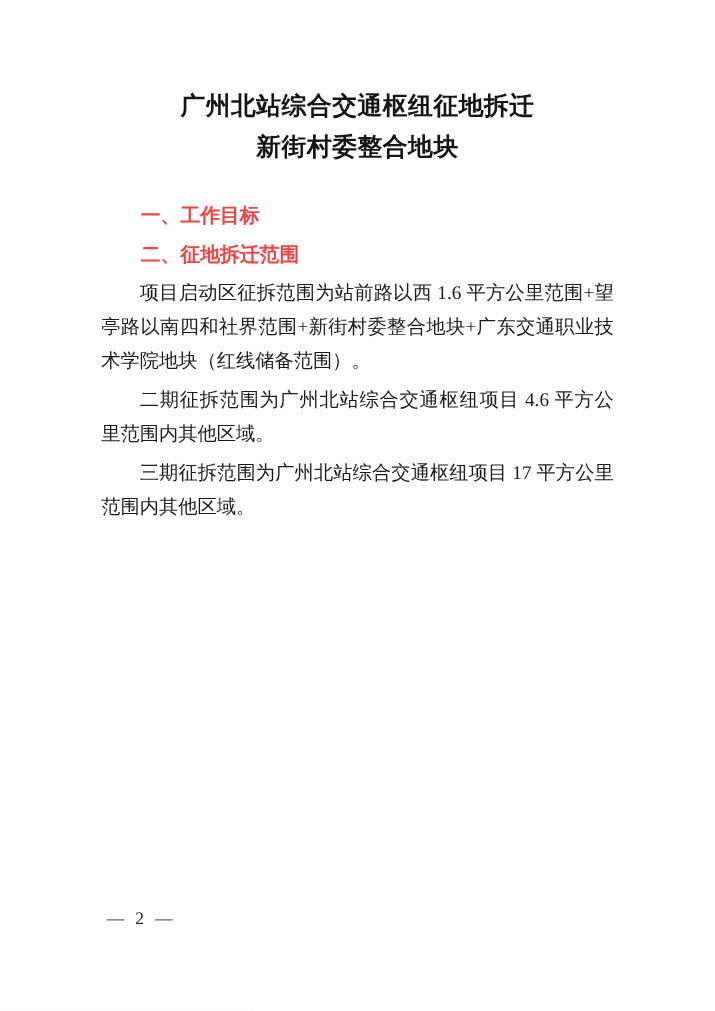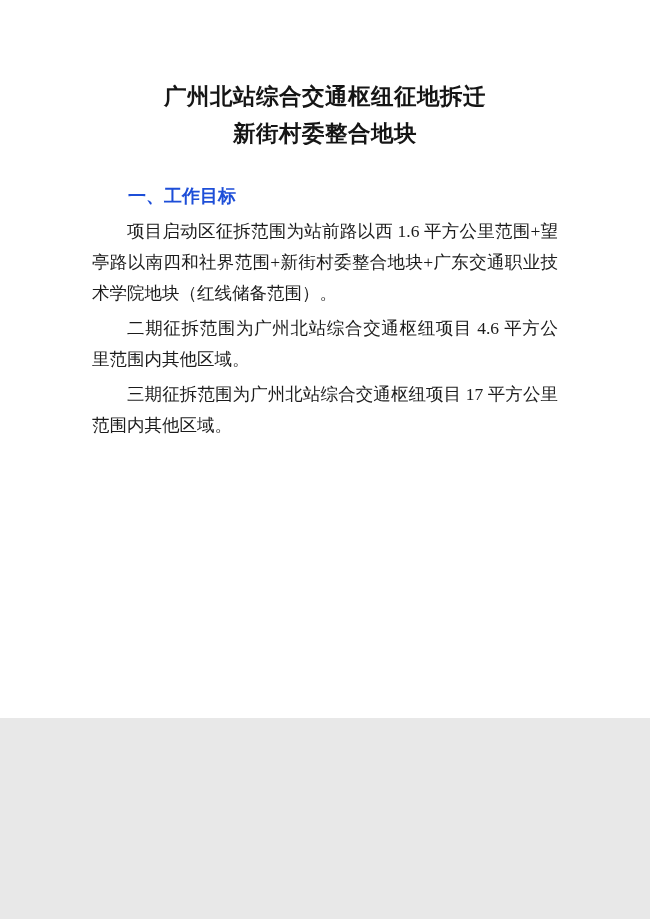--- a/index.html
+++ b/index.html
@@ -3,21 +3,21 @@
 <meta charset="utf-8">
 <style>
   html, body {
     margin: 0;
     padding: 0;
     background: #e8e8e8;
   }
   .page {
     position: relative;
     width: 650px;
-    height: 718px;
+    height: 919px;
     margin: 0 auto;
     background: #ffffff;
     color: #1b1b1b;
     font-family: "Liberation Serif", "DejaVu Serif", serif;
     overflow: hidden;
     box-sizing: border-box;
     padding-left: 36px;
   }
   .doc {
     position: absolute;
@@ -46,21 +46,21 @@
   .body-text p:first-child {
     margin-top: 0;
   }
   .section-heading {
     margin: 5px 0 0 0;
     text-indent: 2em;
     font-family: "Liberation Sans", "DejaVu Sans", sans-serif;
     font-weight: bold;
     font-size: 18px;
     line-height: 31px;
-    color: #1d4ed8;
+    color: #ef4444;
   }
   .page-number {
     position: absolute;
     left: 97px;
     top: 827px;
     font-size: 16px;
     letter-spacing: 3px;
     color: #2a2a2a;
   }
 </style>
@@ -68,19 +68,20 @@
 <body>
 
 <div class="page">
   <div class="doc">
     <div class="title">
       <div>广州北站综合交通枢纽征地拆迁</div>
       <div>新街村委整合地块</div>
     </div>
     <div class="body-text">
       <p class="section-heading">一、工作目标</p>
+      <p class="section-heading">二、征地拆迁范围</p>
       <p>项目启动区征拆范围为站前路以西 1.6 平方公里范围+望亭路以南四和社界范围+新街村委整合地块+广东交通职业技术学院地块（红线储备范围）。</p>
       <p>二期征拆范围为广州北站综合交通枢纽项目 4.6 平方公里范围内其他区域。</p>
       <p>三期征拆范围为广州北站综合交通枢纽项目 17 平方公里范围内其他区域。</p>
     </div>
   </div>
   <div class="page-number">— 2 —</div>
 </div>
 
 </body></html>

